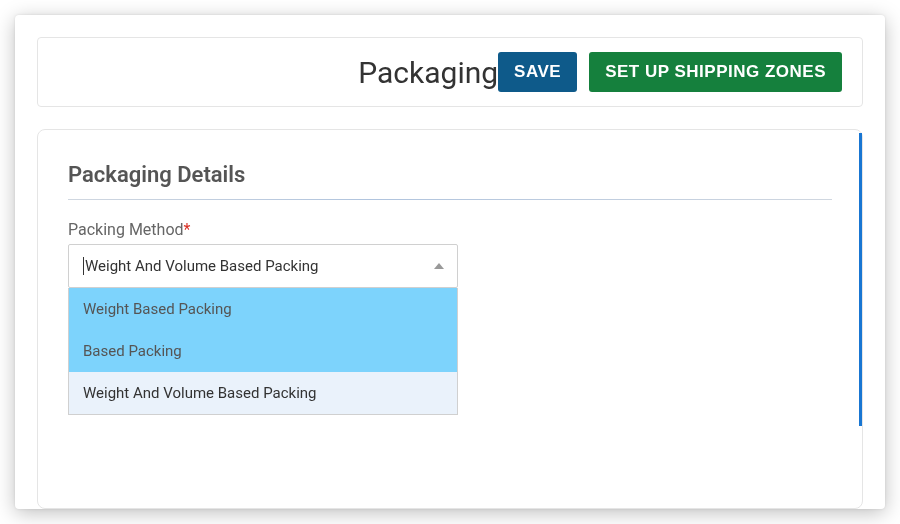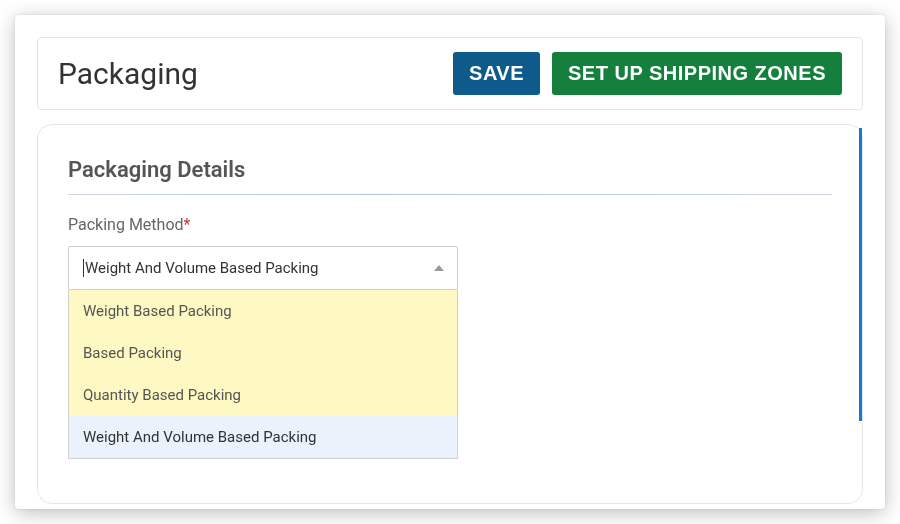--- a/index.html
+++ b/index.html
@@ -24,51 +24,51 @@
       padding: 22px 22px;
       position: relative;
       overflow: hidden;
     }
     .header-card {
       border: 1px solid #e5e5e5;
       border-radius: 4px;
       padding: 14px 20px;
       display: flex;
       align-items: center;
-      justify-content: space-between;
-      margin-bottom: 14px;
+      justify-content: flex-end;
+      margin-bottom: 22px;
     }
     .page-title {
       font-size: 30px;
       font-weight: 400;
       color: #333;
     }
     .header-actions {
       display: flex;
       gap: 12px;
     }
     .btn {
       border: none;
       padding: 10px 16px;
-      font-size: 20px;
+      font-size: 17px;
       font-weight: 600;
       letter-spacing: 0.5px;
       cursor: pointer;
       border-radius: 3px;
       color: #fff;
     }
     .btn-dark {
       background: #0e5a8a;
     }
     .btn-primary {
       background: #15803d;
     }
     .detail-card {
       border: 1px solid #e5e5e5;
-      border-radius: 15px;
+      border-radius: 8px;
       position: relative;
       padding: 32px 30px 0 30px;
       height: 380px;
     }
     .detail-card::after {
       content: '';
       position: absolute;
       right: 0;
       top: 3px;
       bottom: 82px;
@@ -82,21 +82,21 @@
       margin-bottom: 12px;
     }
     .divider {
       height: 1px;
       background: linear-gradient(to right, #d0d7e0 0%, #b0c4de 40%, #d0d7e0 100%);
       margin-bottom: 20px;
     }
     .field-label {
       font-size: 16px;
       color: #666;
-      margin-bottom: 12px;
+      margin-bottom: 5px;
       display: block;
     }
     .required-asterisk {
       color: #d93025;
     }
     .select-wrap {
       position: relative;
       width: 390px;
     }
     .select-input {
@@ -133,21 +133,21 @@
       border: 1px solid #d0d0d0;
       border-top: none;
       background: #fff;
       width: 390px;
     }
     .dropdown-item {
       padding: 12px 14px;
       font-size: 15px;
       color: #555;
       cursor: pointer;
-      background: #fef9c3;
+      background: #7dd3fc;
     }
     .dropdown-item.highlighted {
       background: #eaf2fb;
       color: #333;
     }
   </style>
 </head>
 <body>
 
 <div class="container">
@@ -172,19 +172,18 @@
       <div class="select-input">
         <span class="cursor-bar"></span>
           <span>Weight And Volume Based Packing</span>
       </div>
       <span class="caret-up"></span>
     </div>
 
     <div class="dropdown">
       <div class="dropdown-item">Weight Based Packing</div>
       <div class="dropdown-item">Based Packing</div>
-      <div class="dropdown-item">Quantity Based Packing</div>
       <div class="dropdown-item highlighted">Weight And Volume Based Packing</div>
     </div>
 
   </div>
 
 </div>
 
 </body></html>

